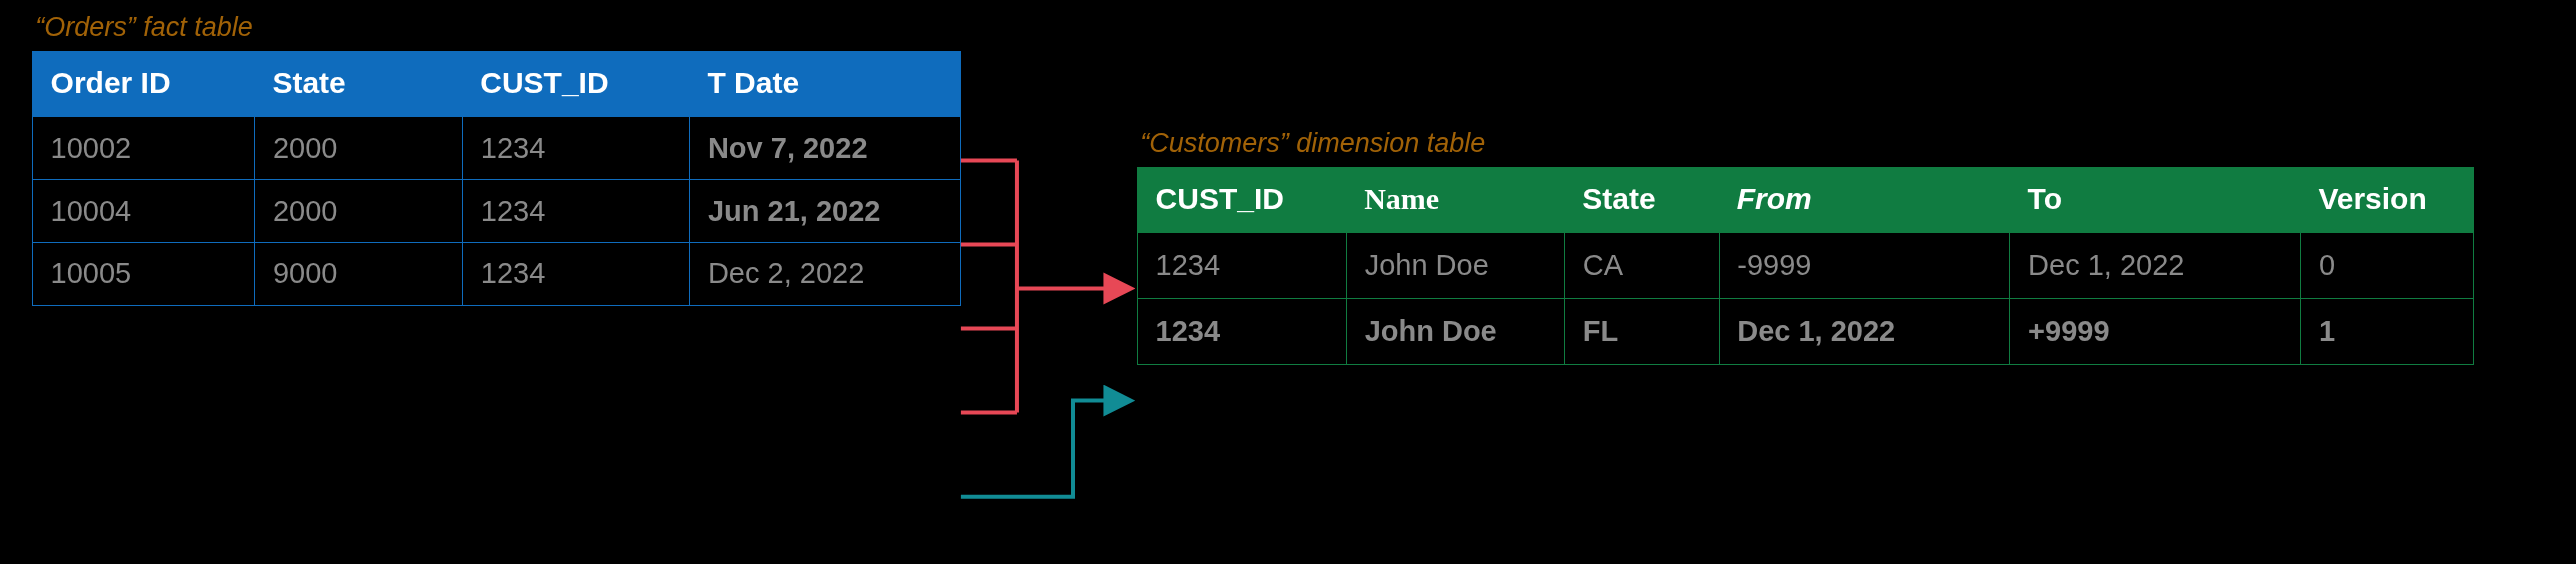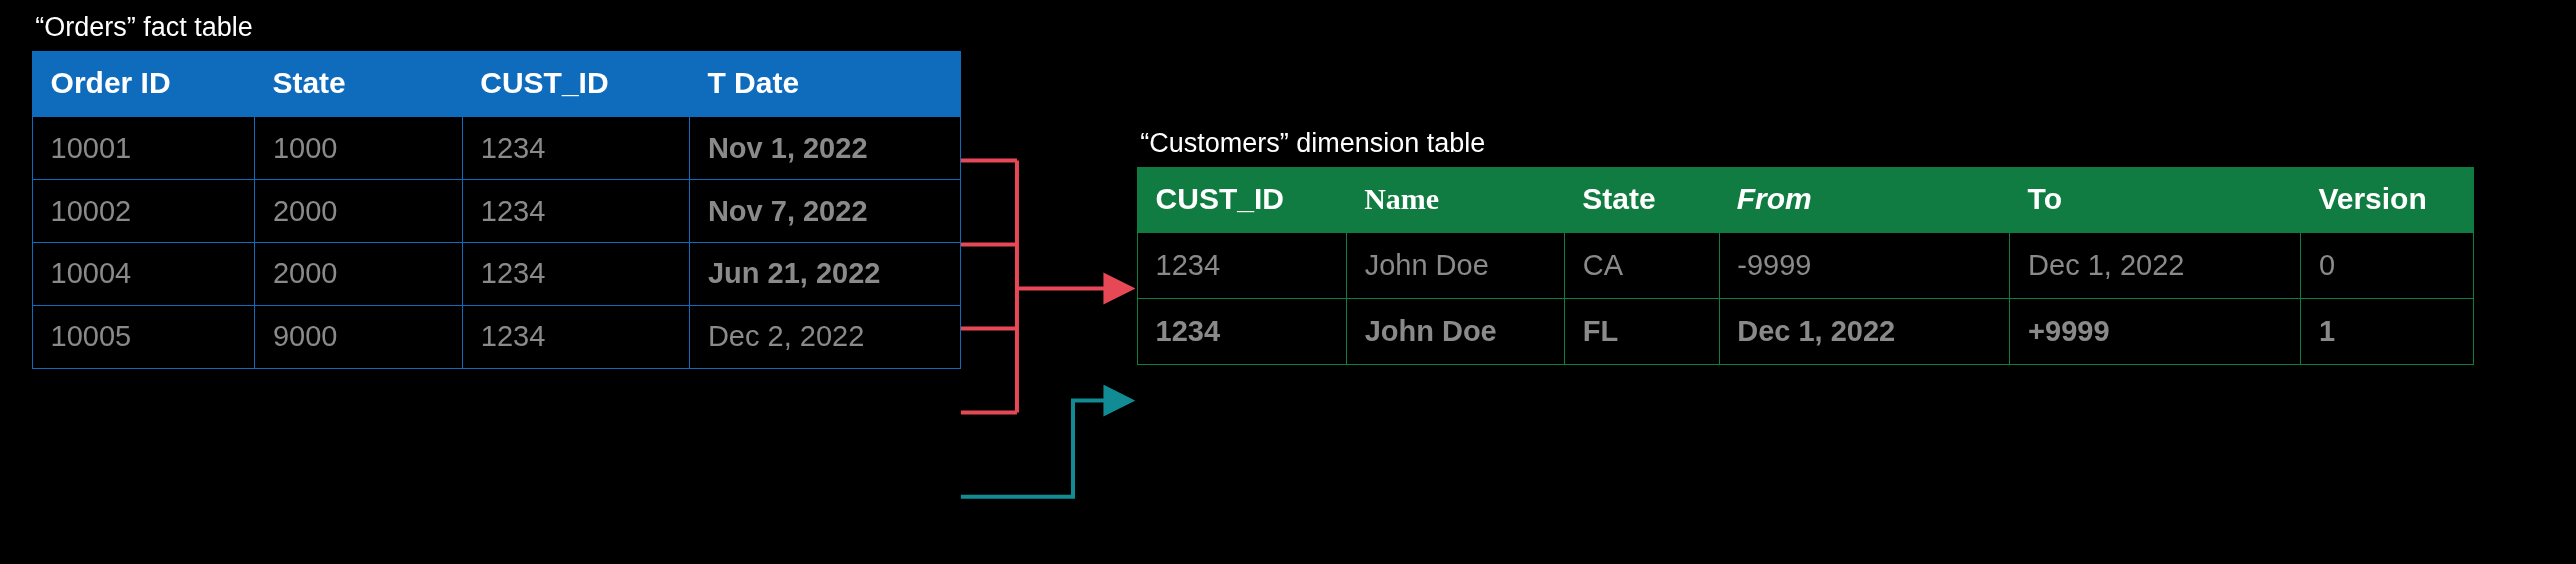--- a/index.html
+++ b/index.html
@@ -6,22 +6,23 @@
   body {
     background: #000000;
     font-family: 'Segoe UI', Tahoma, sans-serif;
     width: 2576px;
     height: 565px;
     position: relative;
     color: #8a8a8a;
     font-size: 27px;
   }
   .table-caption {
-    color: #ffffff;
+    color: #a16207;
     font-size: 27px;
+    font-style: italic;
     margin-bottom: 8px;
     padding-left: 3.2px;
   }
   .tbl {
     border-collapse: collapse;
     padding-left: 43px;
   }
   .tbl th, .tbl td {
     text-align: left;
     vertical-align: top;
@@ -110,26 +111,20 @@
   <table class="tbl orders">
     <thead>
       <tr>
         <th class="col-order">Order ID</th>
         <th class="col-amount">State</th>
         <th class="col-cust">CUST_ID</th>
         <th class="col-date">T Date</th>
       </tr>
     </thead>
     <tbody>
-        <tr>
-          <td>10001</td>
-          <td>1000</td>
-          <td>1234</td>
-          <td class="bold">Nov 1, 2022</td>
-        </tr>
         <tr>
           <td>10002</td>
           <td>2000</td>
           <td>1234</td>
           <td class="bold">Nov 7, 2022</td>
         </tr>
         <tr>
           <td>10004</td>
           <td>2000</td>
           <td>1234</td>

